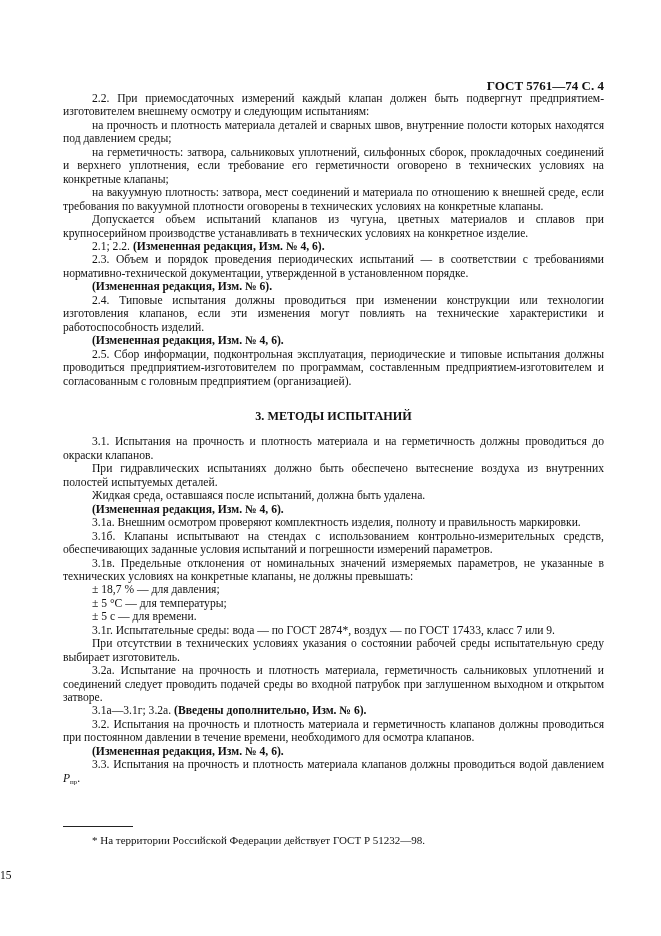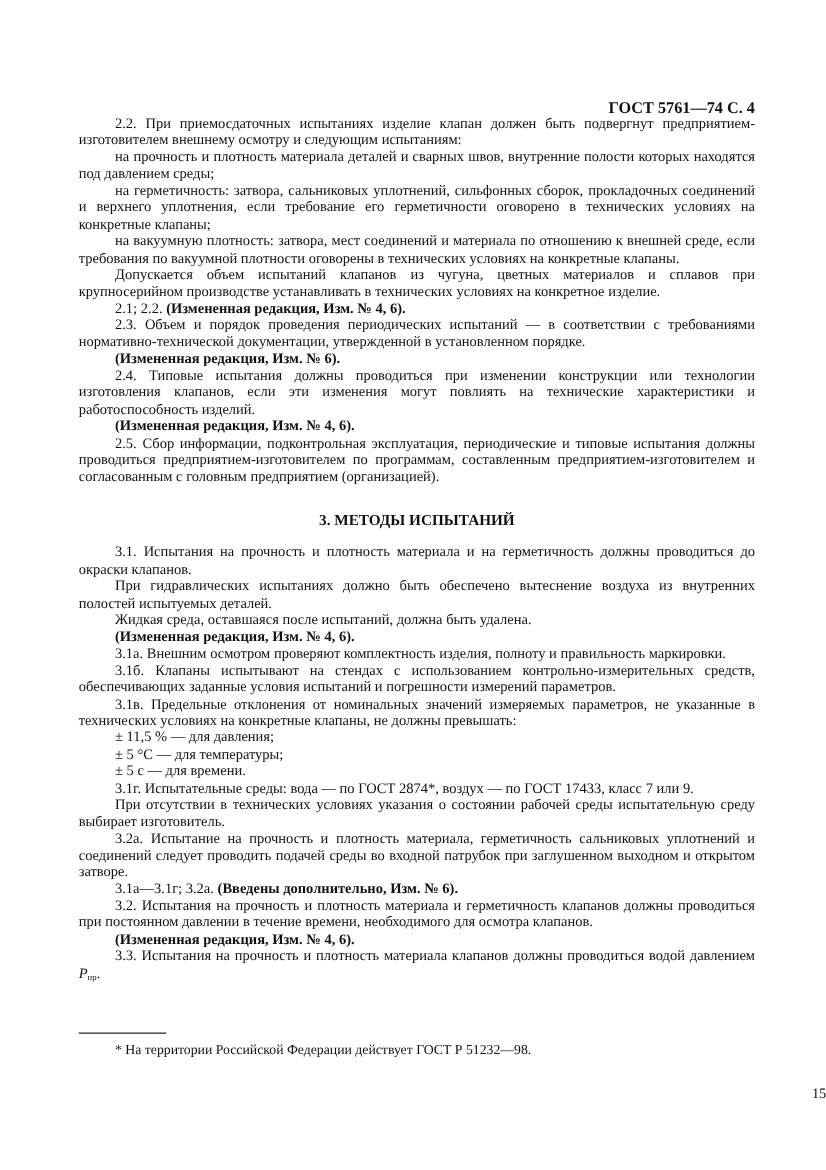--- a/index.html
+++ b/index.html
@@ -5,53 +5,53 @@
     html, body { margin: 0; padding: 0; background: #ffffff; }
     body { width: 661px; height: 936px; position: relative; overflow: hidden;
            font-family: "Liberation Serif", "DejaVu Serif", serif; color: #111; }
     .header { position: absolute; top: 51px; right: 57px; font-weight: bold; font-size: 13px; margin-top: 27px; }
     .content { position: absolute; left: 63px; top: 92px; width: 541px; font-size: 11.6px; line-height: 13.45px; }
     .p { text-align: justify; text-indent: 29px; margin: 0; }
     .b { font-weight: bold; }
     .section { text-align: center; font-weight: bold; font-size: 12.2px; margin: 22px 0 12px 0; }
     .footnote-rule { position: absolute; left: 63px; top: 826px; width: 70px; border-top: 1px solid #222; }
     .footnote { position: absolute; left: 92px; top: 834px; font-size: 11px; }
-    .page-number { position: absolute; left: 0; width: 661px; top: 869px; text-align: right; font-size: 11.5px; }
+    .page-number { position: absolute; left: 0; width: 661px; top: 869px; text-align: left; font-size: 11.5px; }
     sub { font-size: 7px; vertical-align: -2px; }
     i.var { font-style: italic; }
   </style>
 </head>
 <body>
 
 <div class="header">ГОСТ 5761—74 С. 4</div>
 
 <div class="content">
   <div id="part2">
-      <p class="p"><span>2.2.</span><span> При приемосдаточных испытаниях изделие клапан должен быть подвергнут предприятием-изготовителем внешнему осмотру и следующим испытаниям:</span></p>
+      <p class="p"><span>2.2.</span><span> При приемосдаточных измерений каждый клапан должен быть подвергнут предприятием-изготовителем внешнему осмотру и следующим испытаниям:</span></p>
       <p class="p"><span>на прочность и плотность материала деталей и сварных швов, внутренние полости которых находятся под давлением среды;</span></p>
       <p class="p"><span>на герметичность: затвора, сальниковых уплотнений, сильфонных сборок, прокладочных соединений и верхнего уплотнения, если требование его герметичности оговорено в технических условиях на конкретные клапаны;</span></p>
       <p class="p"><span>на вакуумную плотность: затвора, мест соединений и материала по отношению к внешней среде, если требования по вакуумной плотности оговорены в технических условиях на конкретные клапаны.</span></p>
       <p class="p"><span>Допускается объем испытаний клапанов из чугуна, цветных материалов и сплавов при крупносерийном производстве устанавливать в технических условиях на конкретное изделие.</span></p>
       <p class="p"><span>2.1; 2.2. </span><span class="b">(Измененная редакция, Изм. № 4, 6).</span></p>
       <p class="p"><span>2.3.</span><span> Объем и порядок проведения периодических испытаний — в соответствии с требованиями нормативно-технической документации, утвержденной в установленном порядке.</span></p>
       <p class="p"><span class="b">(Измененная редакция, Изм. № 6).</span></p>
       <p class="p"><span>2.4.</span><span> Типовые испытания должны проводиться при изменении конструкции или технологии изготовления клапанов, если эти изменения могут повлиять на технические характеристики и работоспособность изделий.</span></p>
       <p class="p"><span class="b">(Измененная редакция, Изм. № 4, 6).</span></p>
       <p class="p"><span>2.5.</span><span> Сбор информации, подконтрольная эксплуатация, периодические и типовые испытания должны проводиться предприятием-изготовителем по программам, составленным предприятием-изготовителем и согласованным с головным предприятием (организацией).</span></p>
     </div>
   <div class="section">3. МЕТОДЫ ИСПЫТАНИЙ</div>
   <div id="part3">
       <p class="p"><span>3.1.</span><span> Испытания на прочность и плотность материала и на герметичность должны проводиться до окраски клапанов.</span></p>
       <p class="p"><span>При гидравлических испытаниях должно быть обеспечено вытеснение воздуха из внутренних полостей испытуемых деталей.</span></p>
       <p class="p"><span>Жидкая среда, оставшаяся после испытаний, должна быть удалена.</span></p>
       <p class="p"><span class="b">(Измененная редакция, Изм. № 4, 6).</span></p>
       <p class="p"><span>3.1а.</span><span> Внешним осмотром проверяют комплектность изделия, полноту и правильность маркировки.</span></p>
       <p class="p"><span>3.1б.</span><span> Клапаны испытывают на стендах с использованием контрольно-измерительных средств, обеспечивающих заданные условия испытаний и погрешности измерений параметров.</span></p>
       <p class="p"><span>3.1в.</span><span> Предельные отклонения от номинальных значений измеряемых параметров, не указанные в технических условиях на конкретные клапаны, не должны превышать:</span></p>
-      <p class="p"><span>± 11,5 % — для давления;</span></p>
+      <p class="p"><span>± 18,7 % — для давления;</span></p>
       <p class="p"><span>± 5 °С — для температуры;</span></p>
       <p class="p"><span>± 5 с — для времени.</span></p>
       <p class="p"><span>3.1г.</span><span> Испытательные среды: вода — по ГОСТ 2874*, воздух — по ГОСТ 17433, класс 7 или 9.</span></p>
       <p class="p"><span>При отсутствии в технических условиях указания о состоянии рабочей среды испытательную среду выбирает изготовитель.</span></p>
       <p class="p"><span>3.2а.</span><span> Испытание на прочность и плотность материала, герметичность сальниковых уплотнений и соединений следует проводить подачей среды во входной патрубок при заглушенном выходном и открытом затворе.</span></p>
       <p class="p"><span>3.1а—3.1г; 3.2а. </span><span class="b">(Введены дополнительно, Изм. № 6).</span></p>
       <p class="p"><span>3.2.</span><span> Испытания на прочность и плотность материала и герметичность клапанов должны проводиться при постоянном давлении в течение времени, необходимого для осмотра клапанов.</span></p>
       <p class="p"><span class="b">(Измененная редакция, Изм. № 4, 6).</span></p>
       <p class="p"><span>3.3.</span><span> Испытания на прочность и плотность материала клапанов должны проводиться водой давлением </span><i class="var">P</i><sub>пр</sub><span>.</span></p>
     </div>

